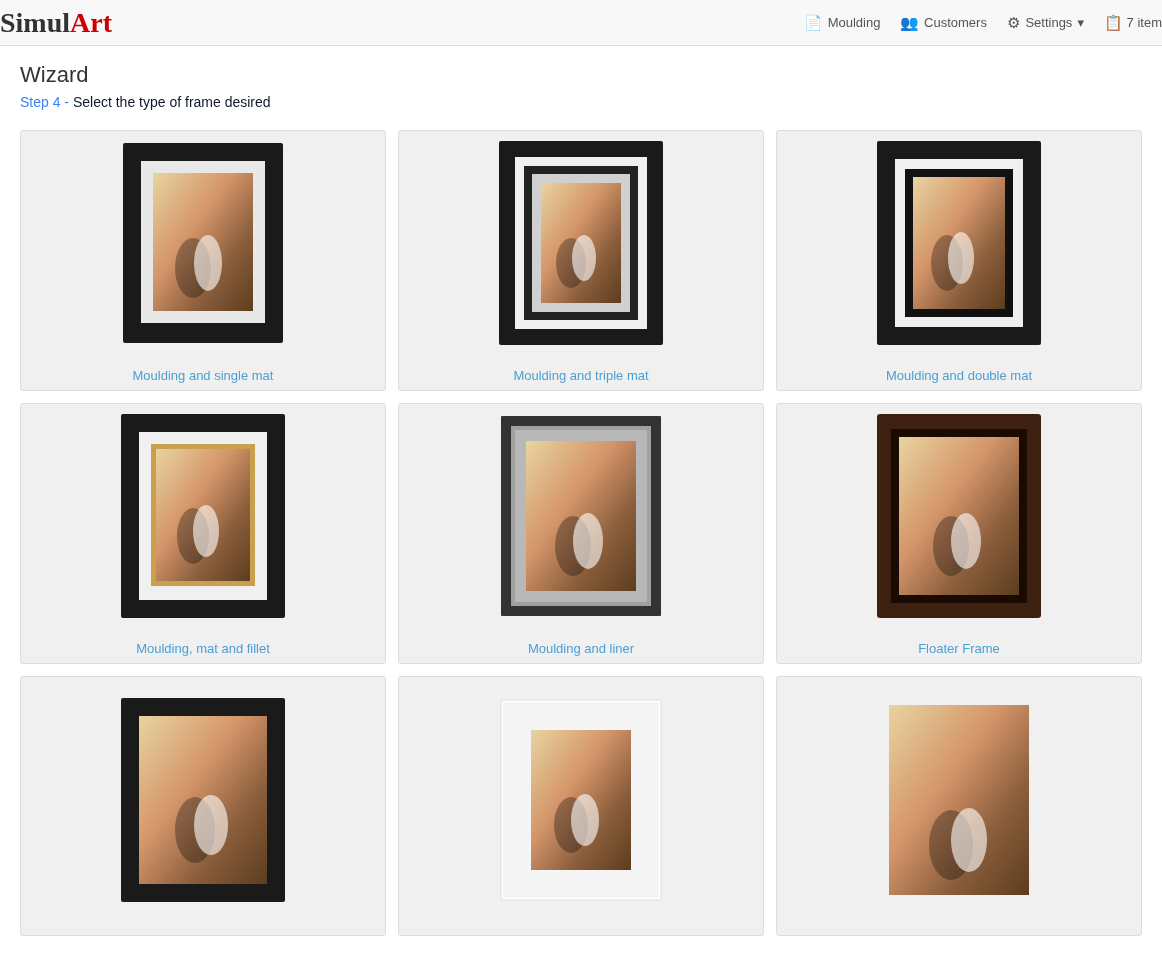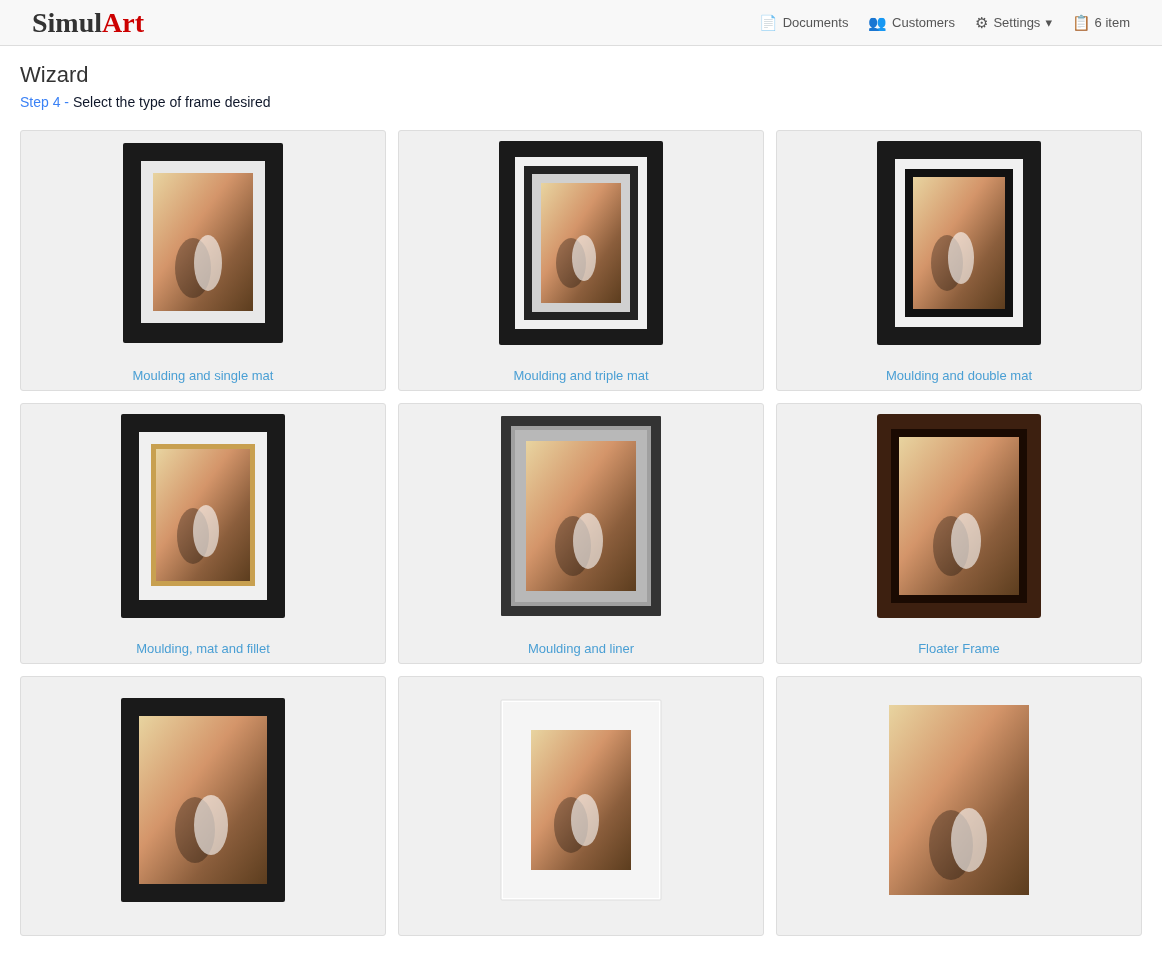--- a/index.html
+++ b/index.html
@@ -8,21 +8,21 @@
       background: #fff;
       color: #333;
       font-size: 14px;
     }
 
     
     .navbar {
       display: flex;
       align-items: center;
       justify-content: space-between;
-      padding: 8px 32px;
+      padding: 8px 0;
       background: #f8f8f8;
       border-bottom: 1px solid #ddd;
       height: 46px;
     }
     .logo {
       font-size: 28px;
       font-weight: bold;
       font-family: Georgia, serif;
     }
     .logo-simul { color: #333; }
@@ -112,34 +112,34 @@
 </head>
 <body>
 
 <nav class="navbar">
   <div class="logo">
     <span class="logo-simul">Simul</span><span class="logo-art">Art</span>
   </div>
   <div class="nav-links">
     <a class="nav-link">
       <span class="nav-icon">📄</span>
-      <span>Documents</span>
+      <span>Moulding</span>
     </a>
     <a class="nav-link">
       <span class="nav-icon">👥</span>
       <span>Customers</span>
     </a>
     <a class="nav-link">
       <span class="nav-icon">⚙</span>
       <span>Settings</span>
       <span>▾</span>
     </a>
     <div class="nav-cart">
       <span class="nav-icon">📋</span>
-      <span>6 item</span>
+      <span>7 item</span>
     </div>
   </div>
 </nav>
 
 <div class="page-content">
   <h1 class="page-title">Wizard</h1>
   <p class="step-description">
     <span>Step 4 - </span><span style="color:#0f172a;">Select the type of frame desired</span>
   </p>
 

